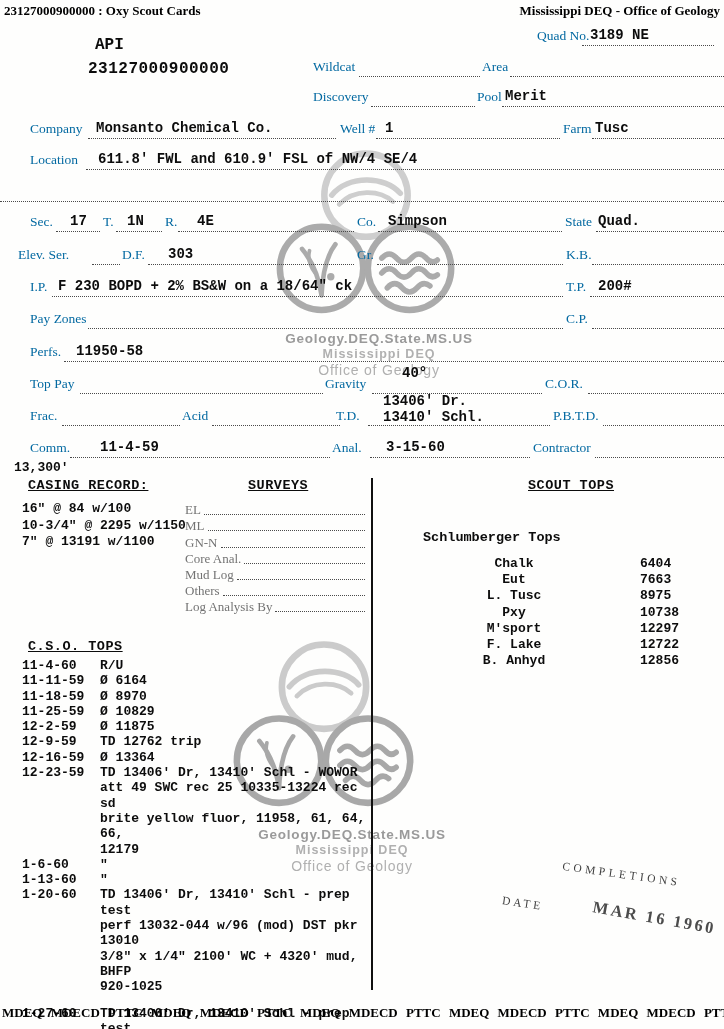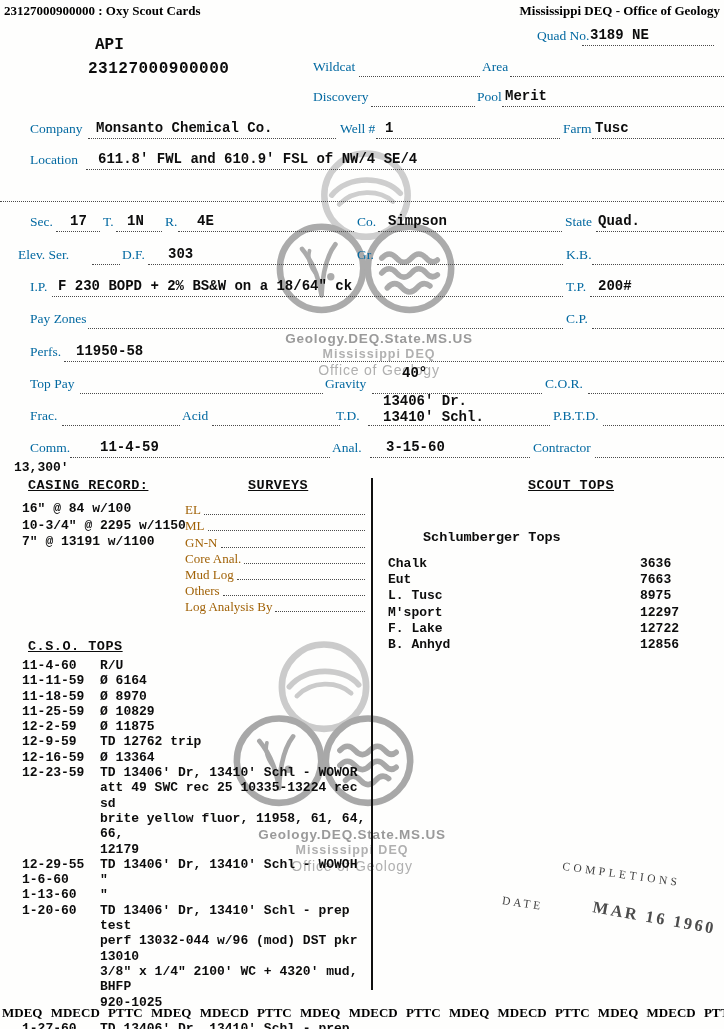--- a/index.html
+++ b/index.html
@@ -18,27 +18,27 @@
   .sec-head{position:absolute;font:700 13.5px "Liberation Mono",monospace;color:#0c0c0c;text-decoration:underline;letter-spacing:.5px;white-space:nowrap;}
   .hdr{position:absolute;top:3px;font:700 13px "Liberation Serif",serif;color:#000;}
   .vline{position:absolute;left:371px;top:478px;width:2px;height:512px;background:#101010;}
   .wm-logo{position:absolute;opacity:.9;}
   .wm-text{position:absolute;text-align:center;font-family:"Liberation Sans",sans-serif;line-height:1.18;}
   .wm-t1{font-weight:700;font-size:13.5px;color:#9a9a9a;letter-spacing:.8px;}
   .wm-t2{font-weight:700;font-size:12.5px;color:#b0b0b0;letter-spacing:1px;}
   .wm-t3{font-weight:400;font-size:14px;color:#b0b0b0;letter-spacing:.8px;}
   .surveys{position:absolute;left:185px;top:502px;width:182px;}
   .svy-row{display:flex;align-items:flex-end;height:16.2px;}
-  .svy-lbl{font:13px "Liberation Serif",serif;color:#a16207;white-space:nowrap;}
+  .svy-lbl{font:13px "Liberation Serif",serif;color:#737373;white-space:nowrap;}
   .svy-lead{flex:1;border-bottom:1.6px dotted #4a4a4a;height:0;margin:0 2px 3px 3px;}
   .casing-lines{position:absolute;left:22px;top:501px;}
   .casing-line{font:700 13px "Liberation Mono",monospace;color:#0c0c0c;line-height:16.5px;white-space:nowrap;}
   .tops{position:absolute;left:388px;top:556px;width:310px;}
   .tops-row{display:flex;height:16.2px;}
-  .tops-name{width:252px;font:700 13px "Liberation Mono",monospace;color:#0c0c0c;}
+  .tops-name{width:252px;font:700 13px "Liberation Mono",monospace;color:#0c0c0c;text-align:center;}
   .tops-depth{font:700 13px "Liberation Mono",monospace;color:#0c0c0c;}
   .cso{position:absolute;left:22px;top:658px;width:348px;}
   .cso-entry{display:flex;}
   .cso-entry:last-child{margin-top:11px;}
   .cso-date{width:78px;flex:none;font:700 13px "Liberation Mono",monospace;color:#0c0c0c;line-height:15.3px;}
   .cso-text{flex:1;font:700 13px "Liberation Mono",monospace;color:#0c0c0c;line-height:15.3px;white-space:pre-line;}
   .stamp{position:absolute;color:#3f3f3f;white-space:nowrap;}
   .footer-strip{position:absolute;left:2px;top:1005px;width:722px;overflow:hidden;
     font:700 13px "Liberation Serif",serif;color:#000;white-space:nowrap;word-spacing:5px;}
   .api-lbl{position:absolute;left:95px;top:36px;font:700 16px "Liberation Mono",monospace;color:#0c0c0c;}
@@ -276,33 +276,37 @@
       <span class="svy-lbl">Log Analysis By</span>
       <div class="svy-lead"></div>
     </div>
   </div>
 
 <div class="typed" style="position:absolute;left:423px;top:530px;font-size:13.5px">Schlumberger Tops</div>
 <div class="tops">
 
     <div class="tops-row">
       <span class="tops-name">Chalk</span>
-      <span class="tops-depth">3636</span>
+      <span class="tops-depth">6404</span>
     </div>
 
     <div class="tops-row">
       <span class="tops-name">Eut</span>
       <span class="tops-depth">7663</span>
     </div>
 
     <div class="tops-row">
       <span class="tops-name">L. Tusc</span>
       <span class="tops-depth">8975</span>
     </div>
 
+    <div class="tops-row">
+      <span class="tops-name">Pxy</span>
+      <span class="tops-depth">10738</span>
+    </div>
 
     <div class="tops-row">
       <span class="tops-name">M'sport</span>
       <span class="tops-depth">12297</span>
     </div>
 
     <div class="tops-row">
       <span class="tops-name">F. Lake</span>
       <span class="tops-depth">12722</span>
     </div>
@@ -352,24 +356,20 @@
     </div>
 
     <div class="cso-entry">
       <span class="cso-date">12-23-59</span>
       <span class="cso-text">TD 13406' Dr, 13410' Schl - WOWOR
 att 49 SWC rec 25 10335-13224 rec sd
 brite yellow fluor, 11958, 61, 64, 66,
 12179</span>
     </div>
 
-    <div class="cso-entry">
-      <span class="cso-date">12-29-55</span>
-      <span class="cso-text">TD 13406' Dr, 13410' Schl - WOWOH</span>
-    </div>
 
     <div class="cso-entry">
       <span class="cso-date">1-6-60</span>
       <span class="cso-text">"</span>
     </div>
 
     <div class="cso-entry">
       <span class="cso-date">1-13-60</span>
       <span class="cso-text">"</span>
     </div>

